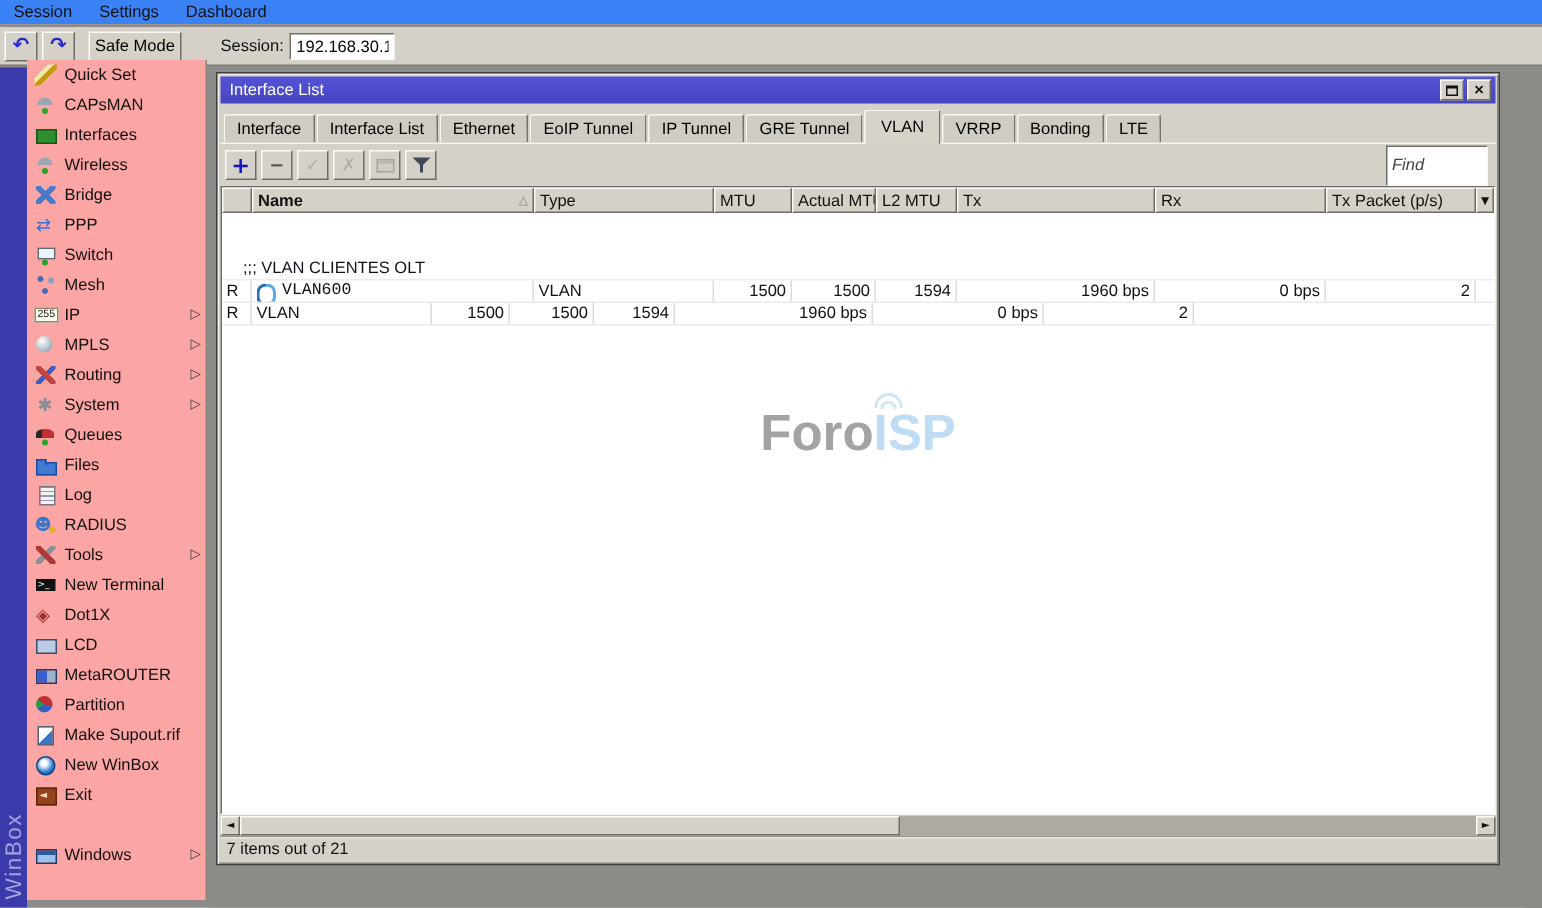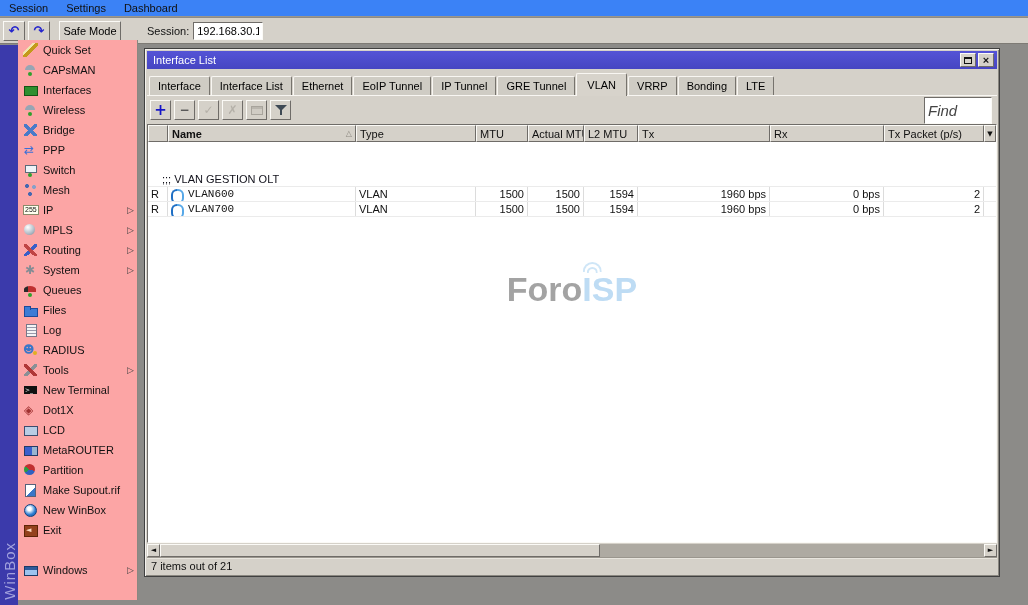--- a/index.html
+++ b/index.html
@@ -131,21 +131,21 @@
   .g-remove { color: #555; font-size: 12px; font-weight: bold; line-height: 1; }
   .g-dim { color: #b4b0a8; font-size: 12px; font-weight: bold; line-height: 1; }
   .ic-comment-card { width: 12px; height: 9px; border: 1px solid #a8a49c; background: #d0ccc4;
     box-shadow: inset 0 2px 0 #bab6ae; }
   .ic-funnel { position: relative; width: 12px; height: 11px; }
   .ic-funnel::before { content: ""; position: absolute; left: 0; top: 0; width: 0; height: 0;
     border-left: 6px solid transparent; border-right: 6px solid transparent; border-top: 6px solid #3f4a55; }
   .ic-funnel::after { content: ""; position: absolute; left: 5px; top: 5px; width: 2px; height: 5px; background: #3f4a55; }
   .find-input { margin-left: auto; margin-right: 2px; width: 68px; height: 27px; background: #fff;
     border: 1px solid; border-color: #6f6c68 #fbfaf6 #fbfaf6 #6f6c68; padding: 0 3px;
-    font-family: "Liberation Sans", sans-serif; font-size: 15px; }
+    font-family: "Liberation Sans", sans-serif; font-size: 11px; }
   .find-input::placeholder { color: #444; font-style: italic; opacity: 1; }
 
   
   .table-wrap { flex: 1; border: 1px solid; border-color: #6f6c68 #fbfaf6 #fbfaf6 #6f6c68;
     background: #fff; display: flex; flex-direction: column; overflow: hidden; position: relative; }
   .thead { display: flex; height: 17px; flex: none; }
   .th { background: #d5d1c9; border: 1px solid; border-color: #fbfaf6 #6f6c68 #6f6c68 #fbfaf6;
     padding: 0 3px; white-space: nowrap; overflow: hidden; display: flex; align-items: center; flex: none; }
   .sort-tri { margin-left: auto; font-family: "DejaVu Sans", sans-serif; font-size: 8px; color: #8f8b83; }
   .th-drop { width: 12px; flex: none; justify-content: center; padding: 0; }
@@ -400,42 +400,38 @@
             <span>Tx Packet (p/s)</span>
           </div>
           <div class="th th-drop">
             <span class="drop-glyph">▼</span>
           </div>
         </div>
       <div class="tbody" id="tbody">
         <div class="row-spacer"></div>
         <div id="rows">
             <div class="trow group">
-              <div class="comment-cell">;;; VLAN GESTION OLT</div>
+              <div class="comment-cell">;;; VLAN CLIENTES OLT</div>
             </div>
             <div class="trow item">
               <div class="cell" style="width: 20px;">R</div>
               <div class="cell name-cell" style="width: 188px;">
                 <span class="ic-vlan"></span>
                 <span>VLAN600</span>
               </div>
               <div class="cell" style="width: 120px;">VLAN</div>
               <div class="cell num" style="width: 52px;">1500</div>
               <div class="cell num" style="width: 56px;">1500</div>
               <div class="cell num" style="width: 54px;">1594</div>
               <div class="cell num" style="width: 132px;">1960 bps</div>
               <div class="cell num" style="width: 114px;">0 bps</div>
               <div class="cell num" style="width: 100px;">2</div>
             </div>
             <div class="trow item">
               <div class="cell" style="width: 20px;">R</div>
-              <div class="cell name-cell" style="width: 188px;">
-                <span class="ic-vlan"></span>
-                <span>VLAN700</span>
-              </div>
               <div class="cell" style="width: 120px;">VLAN</div>
               <div class="cell num" style="width: 52px;">1500</div>
               <div class="cell num" style="width: 56px;">1500</div>
               <div class="cell num" style="width: 54px;">1594</div>
               <div class="cell num" style="width: 132px;">1960 bps</div>
               <div class="cell num" style="width: 114px;">0 bps</div>
               <div class="cell num" style="width: 100px;">2</div>
             </div>
           </div>
         <div class="watermark">

